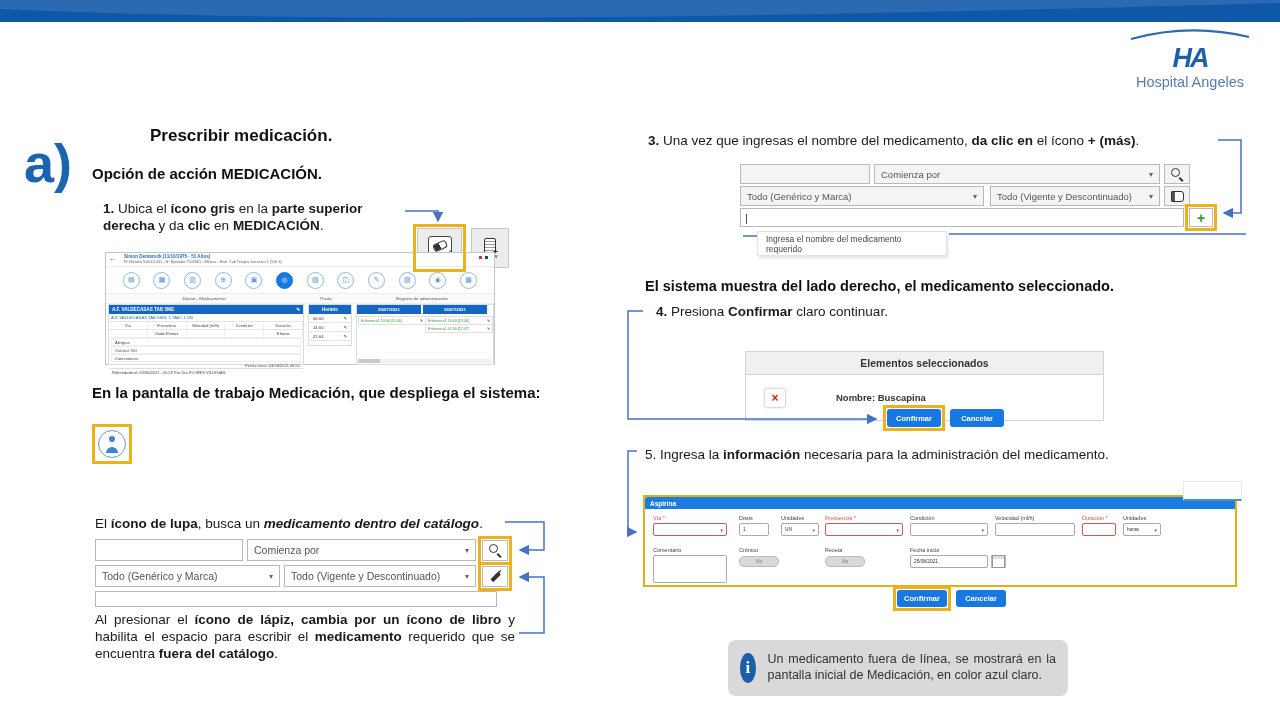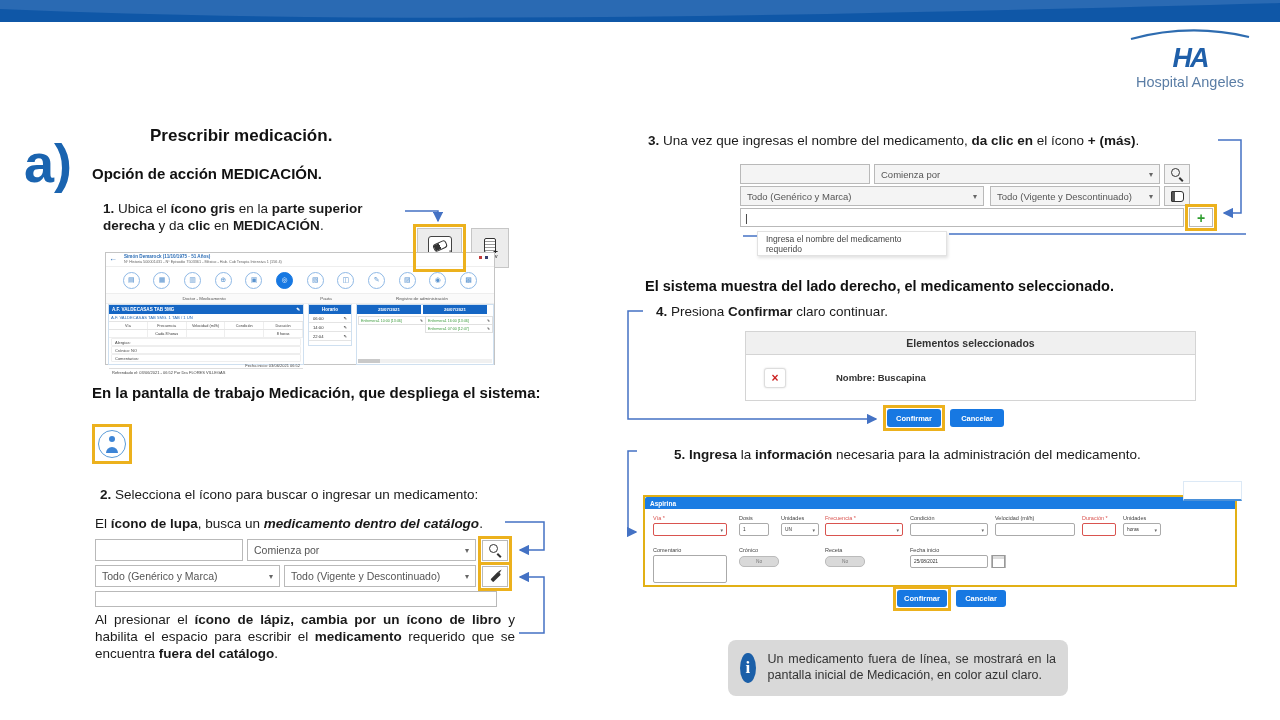--- a/index.html
+++ b/index.html
@@ -108,21 +108,21 @@
   .f-lab.req{color:#d9534f;}
   .f-ctrl{height:13px;border:1px solid #aaa;border-radius:2px;background:#fff;box-sizing:border-box;display:flex;
           align-items:center;justify-content:space-between;padding:0 3px;font-size:4.8px;color:#333;}
   .f-ctrl.red{border-color:#d9534f;}
   .f-car{font-size:5px;color:#666;}
   .f-ta{height:26px;border:1px solid #aaa;border-radius:2px;background:#fff;}
 
   .tooltip{position:absolute;left:757px;top:231px;width:190px;height:25px;background:#fff;border:1px solid #e2e2e2;
            box-shadow:1px 2px 3px rgba(0,0,0,.12);font-size:8.5px;color:#444;display:flex;align-items:center;padding:0 8px;box-sizing:border-box;}
 
-  .panel{position:absolute;left:745px;top:331px;width:451px;height:70px;border:1px solid #d4d4d4;background:#fff;box-sizing:border-box;}
+  .panel{position:absolute;left:745px;top:351px;width:359px;height:70px;border:1px solid #d4d4d4;background:#fff;box-sizing:border-box;}
   .panel-h{height:22px;background:#f0f0f0;border-bottom:1px solid #d4d4d4;display:flex;align-items:center;
            justify-content:center;font-size:10.5px;font-weight:700;color:#333;}
 
   .note{position:absolute;left:728px;top:640px;width:340px;height:56px;background:#d9d9d9;border-radius:8px;
         display:flex;align-items:center;gap:12px;padding:0 12px;box-sizing:border-box;}
   .note-txt{font-size:12.5px;color:#333;line-height:1.25;text-align:justify;}
 
   .connectors{position:absolute;left:0;top:0;pointer-events:none;z-index:7;}
   .wbox{position:absolute;left:1183px;top:481px;width:57px;height:17px;background:#fff;border:1px solid #dce9f6;
         border-bottom:2px solid #4a90d9;z-index:8;}
@@ -263,21 +263,20 @@
   <div class="abs bold just" style="left:92px;top:383px;width:452px;font-size:15px;line-height:1.3">En la pantalla de trabajo Medicación, que despliega el sistema:</div>
 
   <div class="ybox" style="left:92px;top:424px;width:40px;height:40px"></div>
   <div class="abs" style="left:96px;top:428px;width:32px;height:32px;display:flex;align-items:center;justify-content:center">
     <span class="pcir">
         <span class="phead"></span>
         <span class="pbody"></span>
       </span>
   </div>
 
-  <div class="abs t13" style="left:100px;top:487px;width:440px"><span style="font-weight: 700;">2. </span><span>Selecciona el ícono para buscar o ingresar un medicamento:</span></div>
   <div class="abs t13" style="left:95px;top:516px;width:440px"><span>El </span><span style="font-weight: 700;">ícono de lupa</span><span>, busca un </span><span style="font-weight: 700; font-style: italic;">medicamento dentro del catálogo</span><span>.</span></div>
 
   <div class="ctrl" style="left:95px;top:539px;width:148px;height:22px"></div>
   <div class="ctrl sel" style="left:247px;top:539px;width:229px;height:22px;font-size:10.5px">
     <span>Comienza por</span>
       <span class="car">▾</span>
   </div>
   <div class="mockbtn" style="left:482px;top:540px;width:26px;height:21px;background:#fff">
     <span class="mag"></span>
   </div>
@@ -338,21 +337,21 @@
     <div class="panel-h">Elementos seleccionados</div>
     <div class="xbtn" style="left:18px;top:36px">
       <span>×</span>
     </div>
     <div class="abs" style="left:90px;top:40px;font-size:9.5px;font-weight:700;color:#333">Nombre: Buscapina</div>
   </div>
   <div class="ybox" style="left:883px;top:405px;width:62px;height:26px"></div>
   <div class="btn" style="left:887px;top:409px;width:54px;height:18px;font-size:7.5px">Confirmar</div>
   <div class="btn" style="left:950px;top:409px;width:54px;height:18px;font-size:7.5px">Cancelar</div>
 
-  <div class="abs t13" style="left:645px;top:447px;width:590px"><span style="font-weight: 700; margin-left: 29px;">5. Ingresa</span><span> la </span><span style="font-weight: 700;">información</span><span> necesaria para la administración del medicamento.</span></div>
+  <div class="abs t13" style="left:645px;top:447px;width:590px"><span style="font-weight: 400;">5. Ingresa</span><span> la </span><span style="font-weight: 700;">información</span><span> necesaria para la administración del medicamento.</span></div>
 
   <div class="wbox"></div>
   <div class="form">
     <div class="f-head">Aspirina</div>
 
     <div class="f-field" style="left:8px;top:18px;width:74px">
       <div class="f-lab req"><span>Vía</span><span> *</span></div>
       <div class="f-ctrl red">
           <span></span>
           <span class="f-car">▾</span>

